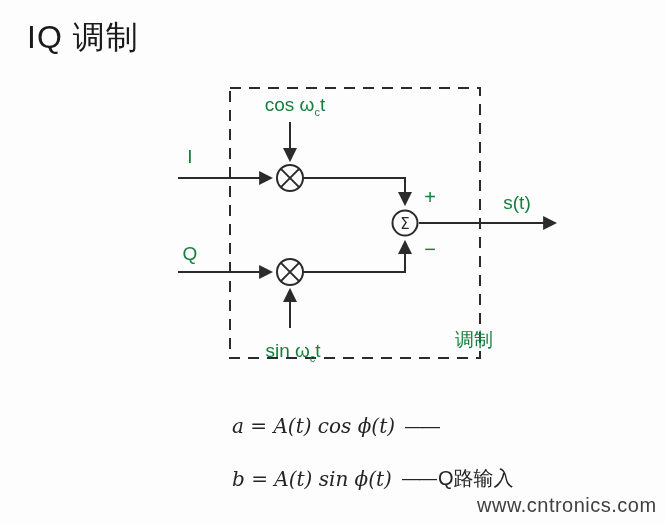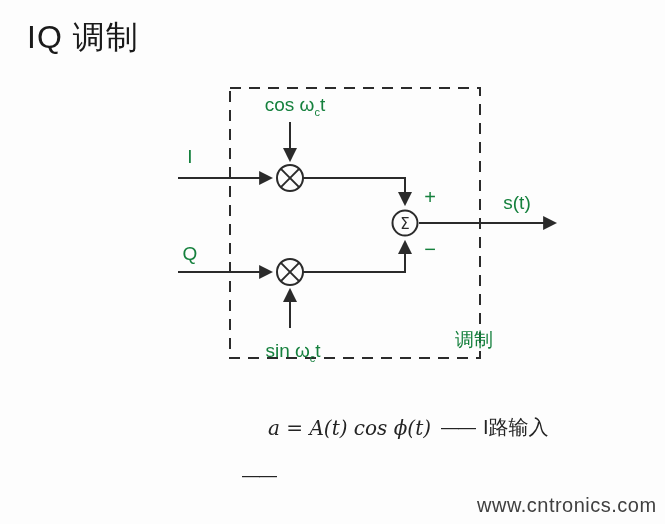--- a/index.html
+++ b/index.html
@@ -57,21 +57,20 @@
     align-items: center;
     white-space: nowrap;
   }
   .eq-row-1 { left: 232px; top: 414px; }
   .eq-row-2 { left: 232px; top: 465px; }
   .eq-math {
     font-family: "DejaVu Serif", "Liberation Serif", serif;
     font-style: italic;
     font-size: 20px;
     color: #242424;
-    margin-left: 36px;
   }
   .eq-dash {
     font-size: 18px;
     letter-spacing: -1px;
     margin-left: 10px;
     color: #242424;
   }
   .eq-label {
     font-size: 20px;
     margin-left: 8px;
@@ -139,19 +138,20 @@
 <div class="lbl i-label">I</div>
 <div class="lbl q-label">Q</div>
 <div class="lbl sign plus-sign">+</div>
 <div class="lbl sign minus-sign">−</div>
 <div class="lbl st-label">s(t)</div>
 <div class="lbl box-label">调制</div>
 
 <div class="eq-row eq-row-1">
   <span class="eq-math">a = A(t) cos ϕ(t)</span>
   <span class="eq-dash">——</span>
-  <span class="eq-label">I路输入</span>
 </div>
 <div class="eq-row eq-row-2">
+  <span class="eq-math">b = A(t) sin ϕ(t)</span>
   <span class="eq-dash">——</span>
+  <span class="eq-label" style="margin-left:2px;">Q路输入</span>
 </div>
 
 <div class="watermark">www.cntronics.com</div>
 
 </body></html>

